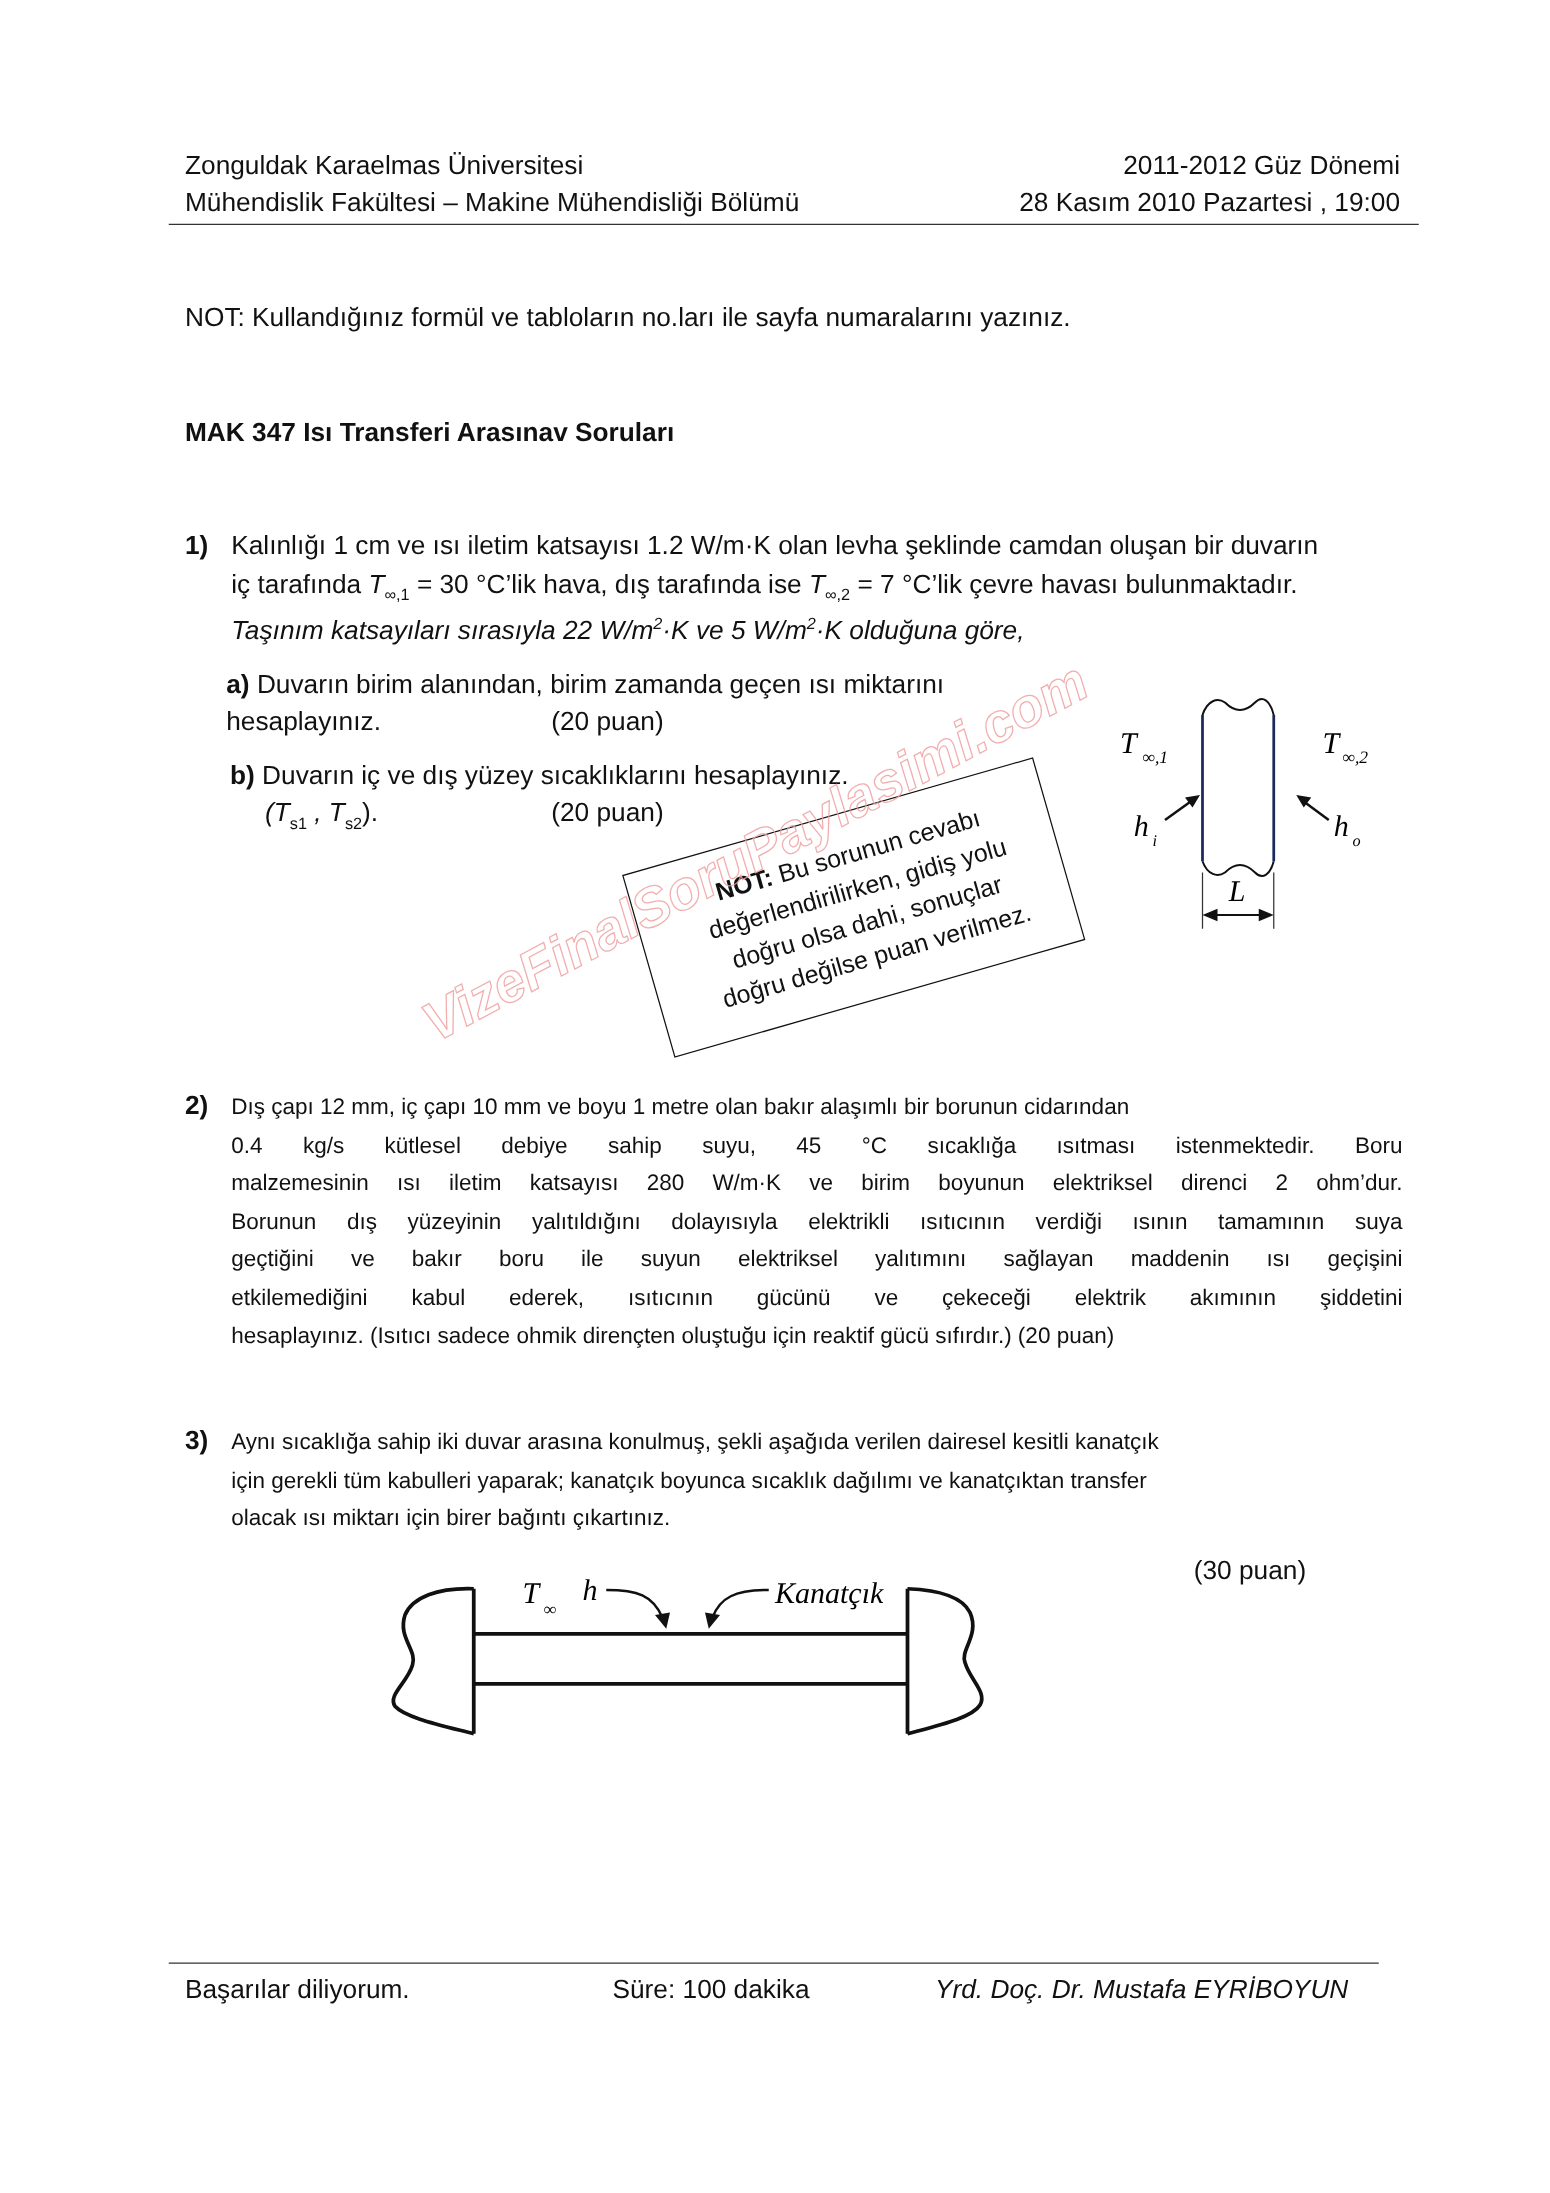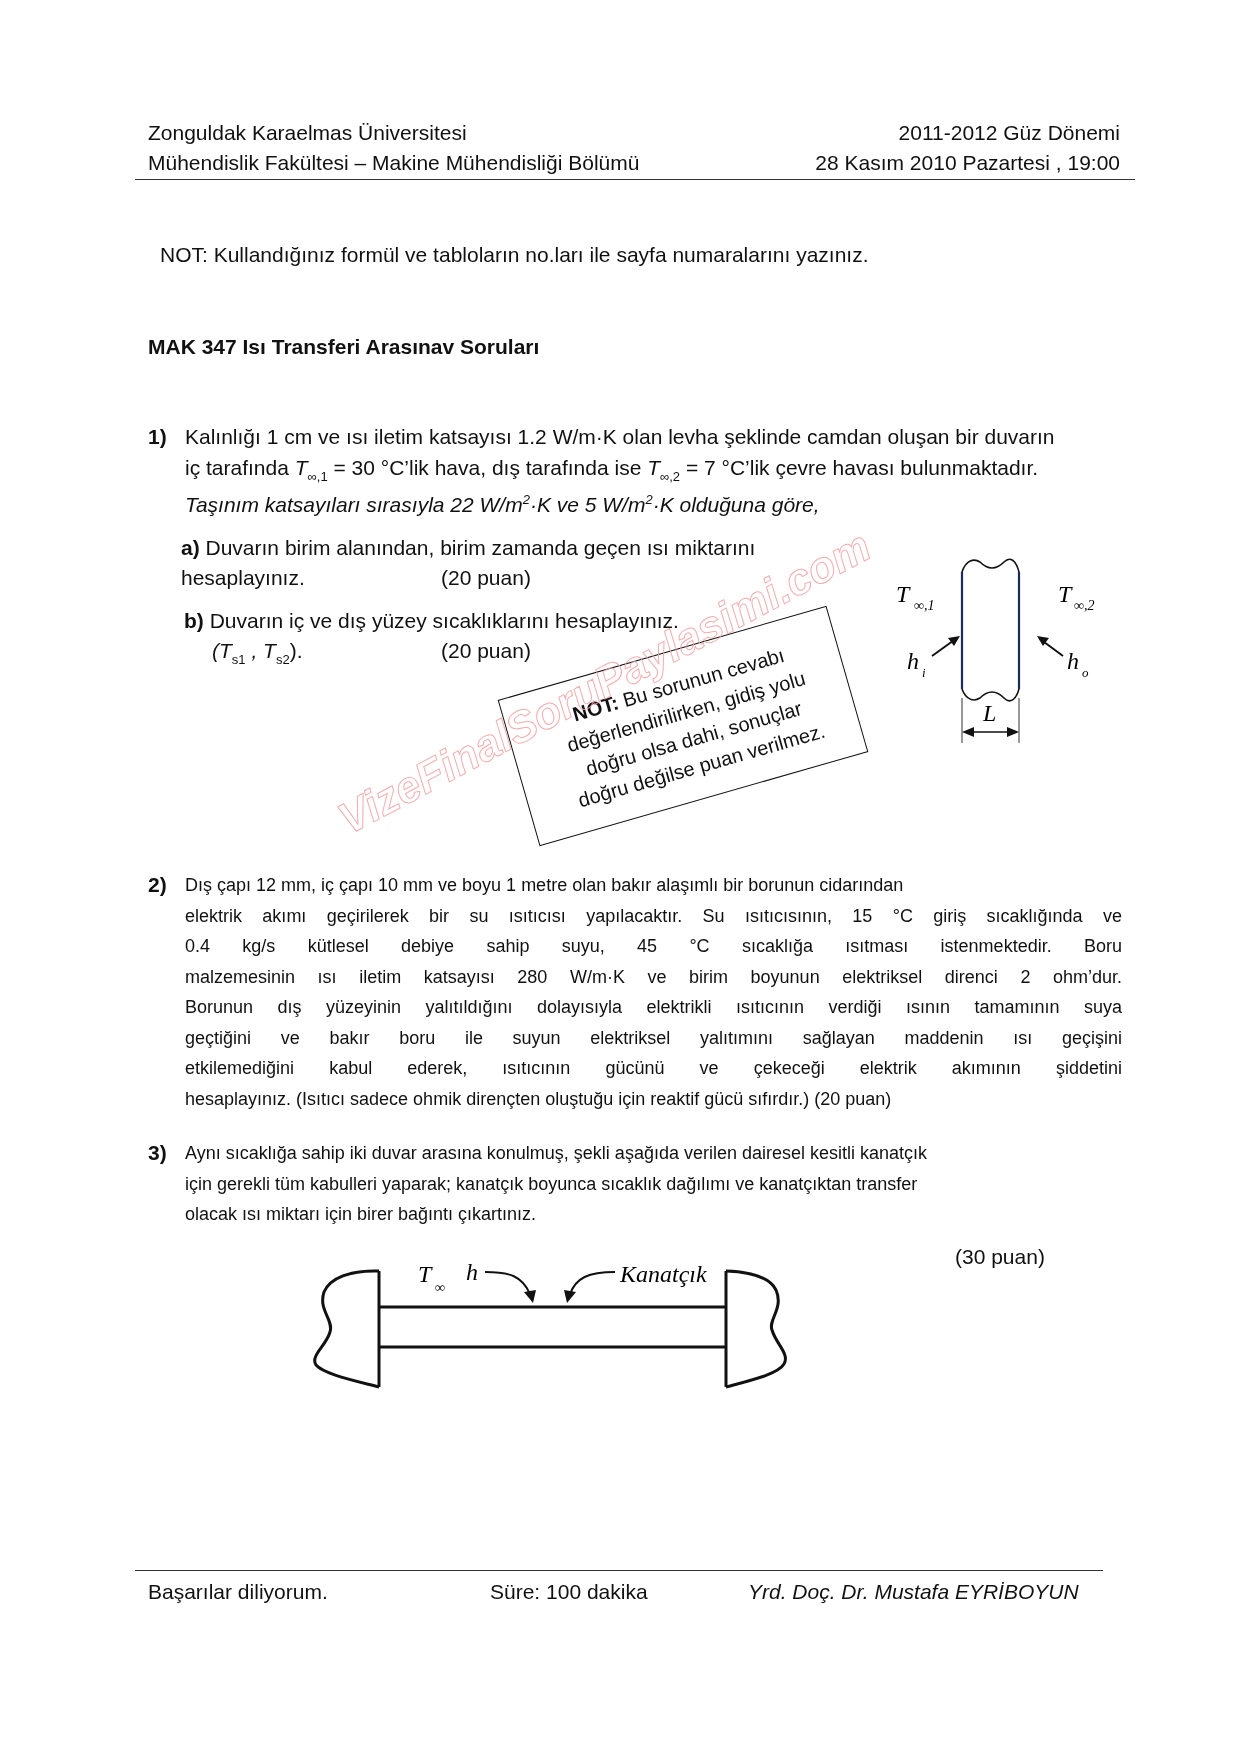--- a/index.html
+++ b/index.html
@@ -27,21 +27,21 @@
 <body>
 
 <div class="page">
 
   <div class="txt" style="left:148px; top:118px;">Zonguldak Karaelmas Üniversitesi</div>
   <div class="txt" style="left:148px; top:148px;">Mühendislik Fakültesi – Makine Mühendisliği Bölümü</div>
   <div class="txt" style="right:120px; top:118px;">2011-2012 Güz Dönemi</div>
   <div class="txt" style="right:120px; top:148px;">28 Kasım  2010 Pazartesi , 19:00</div>
   <div class="hdr-line" style="top:179px;"></div>
 
-  <div class="txt" style="left:148px; top:240px;margin-left:12px;">NOT: Kullandığınız formül ve tabloların no.ları ile sayfa numaralarını yazınız.</div>
+  <div class="txt" style="left:148px; top:240px;">NOT: Kullandığınız formül ve tabloların no.ları ile sayfa numaralarını yazınız.</div>
 
   <div class="txt bold" style="left:148px; top:332px;">MAK 347 Isı Transferi Arasınav Soruları</div>
 
   <div class="num" style="left:148px; top:422px;">1)</div>
   <div class="txt" style="left:185px; top:422px;">Kalınlığı 1 cm ve ısı iletim katsayısı 1.2 W/m·K olan levha şeklinde camdan oluşan bir duvarın</div>
   <div class="txt" style="left:185px; top:453px;">
     <span>iç tarafında </span><i>T</i><sub class="s">∞,1</sub><span> = 30 °C’lik hava, dış tarafında ise </span><i>T</i><sub class="s">∞,2</sub><span> = 7 °C’lik çevre havası bulunmaktadır.</span>
   </div>
   <div class="txt" style="left:185px; top:490px;font-style:italic;">
     <span>Taşınım katsayıları sırasıyla 22 W/m</span><sup class="s">2</sup><span>·K ve 5 W/m</span><sup class="s">2</sup><span>·K olduğuna göre,</span>
@@ -93,21 +93,20 @@
     <text x="187" y="119" font-size="24" font-style="italic">h</text>
     <text x="202" y="127" font-size="13" font-style="italic">o</text>
     <text x="103" y="171" font-size="24" font-style="italic">L</text>
   </svg>
 
   <div class="watermark">VizeFinalSoruPaylasimi.com</div>
 
   <div class="num" style="left:148px; top:870px;">2)</div>
   <div class="justify" style="left:185px; top:870px; width:937px;">
     <p>Dış çapı 12 mm, iç çapı 10 mm ve boyu 1 metre olan bakır alaşımlı bir borunun cidarından</p>
-    <p style="text-align-last:justify">elektrik akımı geçirilerek bir su ısıtıcısı yapılacaktır. Su ısıtıcısının, 15 °C giriş sıcaklığında ve</p>
     <p style="text-align-last:justify">0.4 kg/s kütlesel debiye sahip suyu, 45 °C sıcaklığa ısıtması istenmektedir. Boru</p>
     <p style="text-align-last:justify">malzemesinin ısı iletim katsayısı 280 W/m·K ve birim boyunun elektriksel direnci 2 ohm’dur.</p>
     <p style="text-align-last:justify">Borunun dış yüzeyinin yalıtıldığını dolayısıyla elektrikli ısıtıcının verdiği ısının tamamının suya</p>
     <p style="text-align-last:justify">geçtiğini ve bakır boru ile suyun elektriksel yalıtımını sağlayan maddenin ısı geçişini</p>
     <p style="text-align-last:justify">etkilemediğini kabul ederek, ısıtıcının gücünü ve çekeceği elektrik akımının şiddetini</p>
     <p>hesaplayınız. (Isıtıcı sadece ohmik dirençten oluştuğu için reaktif gücü sıfırdır.)  (20 puan)</p>
   </div>
 
   <div class="num" style="left:148px; top:1138px;">3)</div>
   <div class="justify" style="left:185px; top:1138px; width:937px;">

